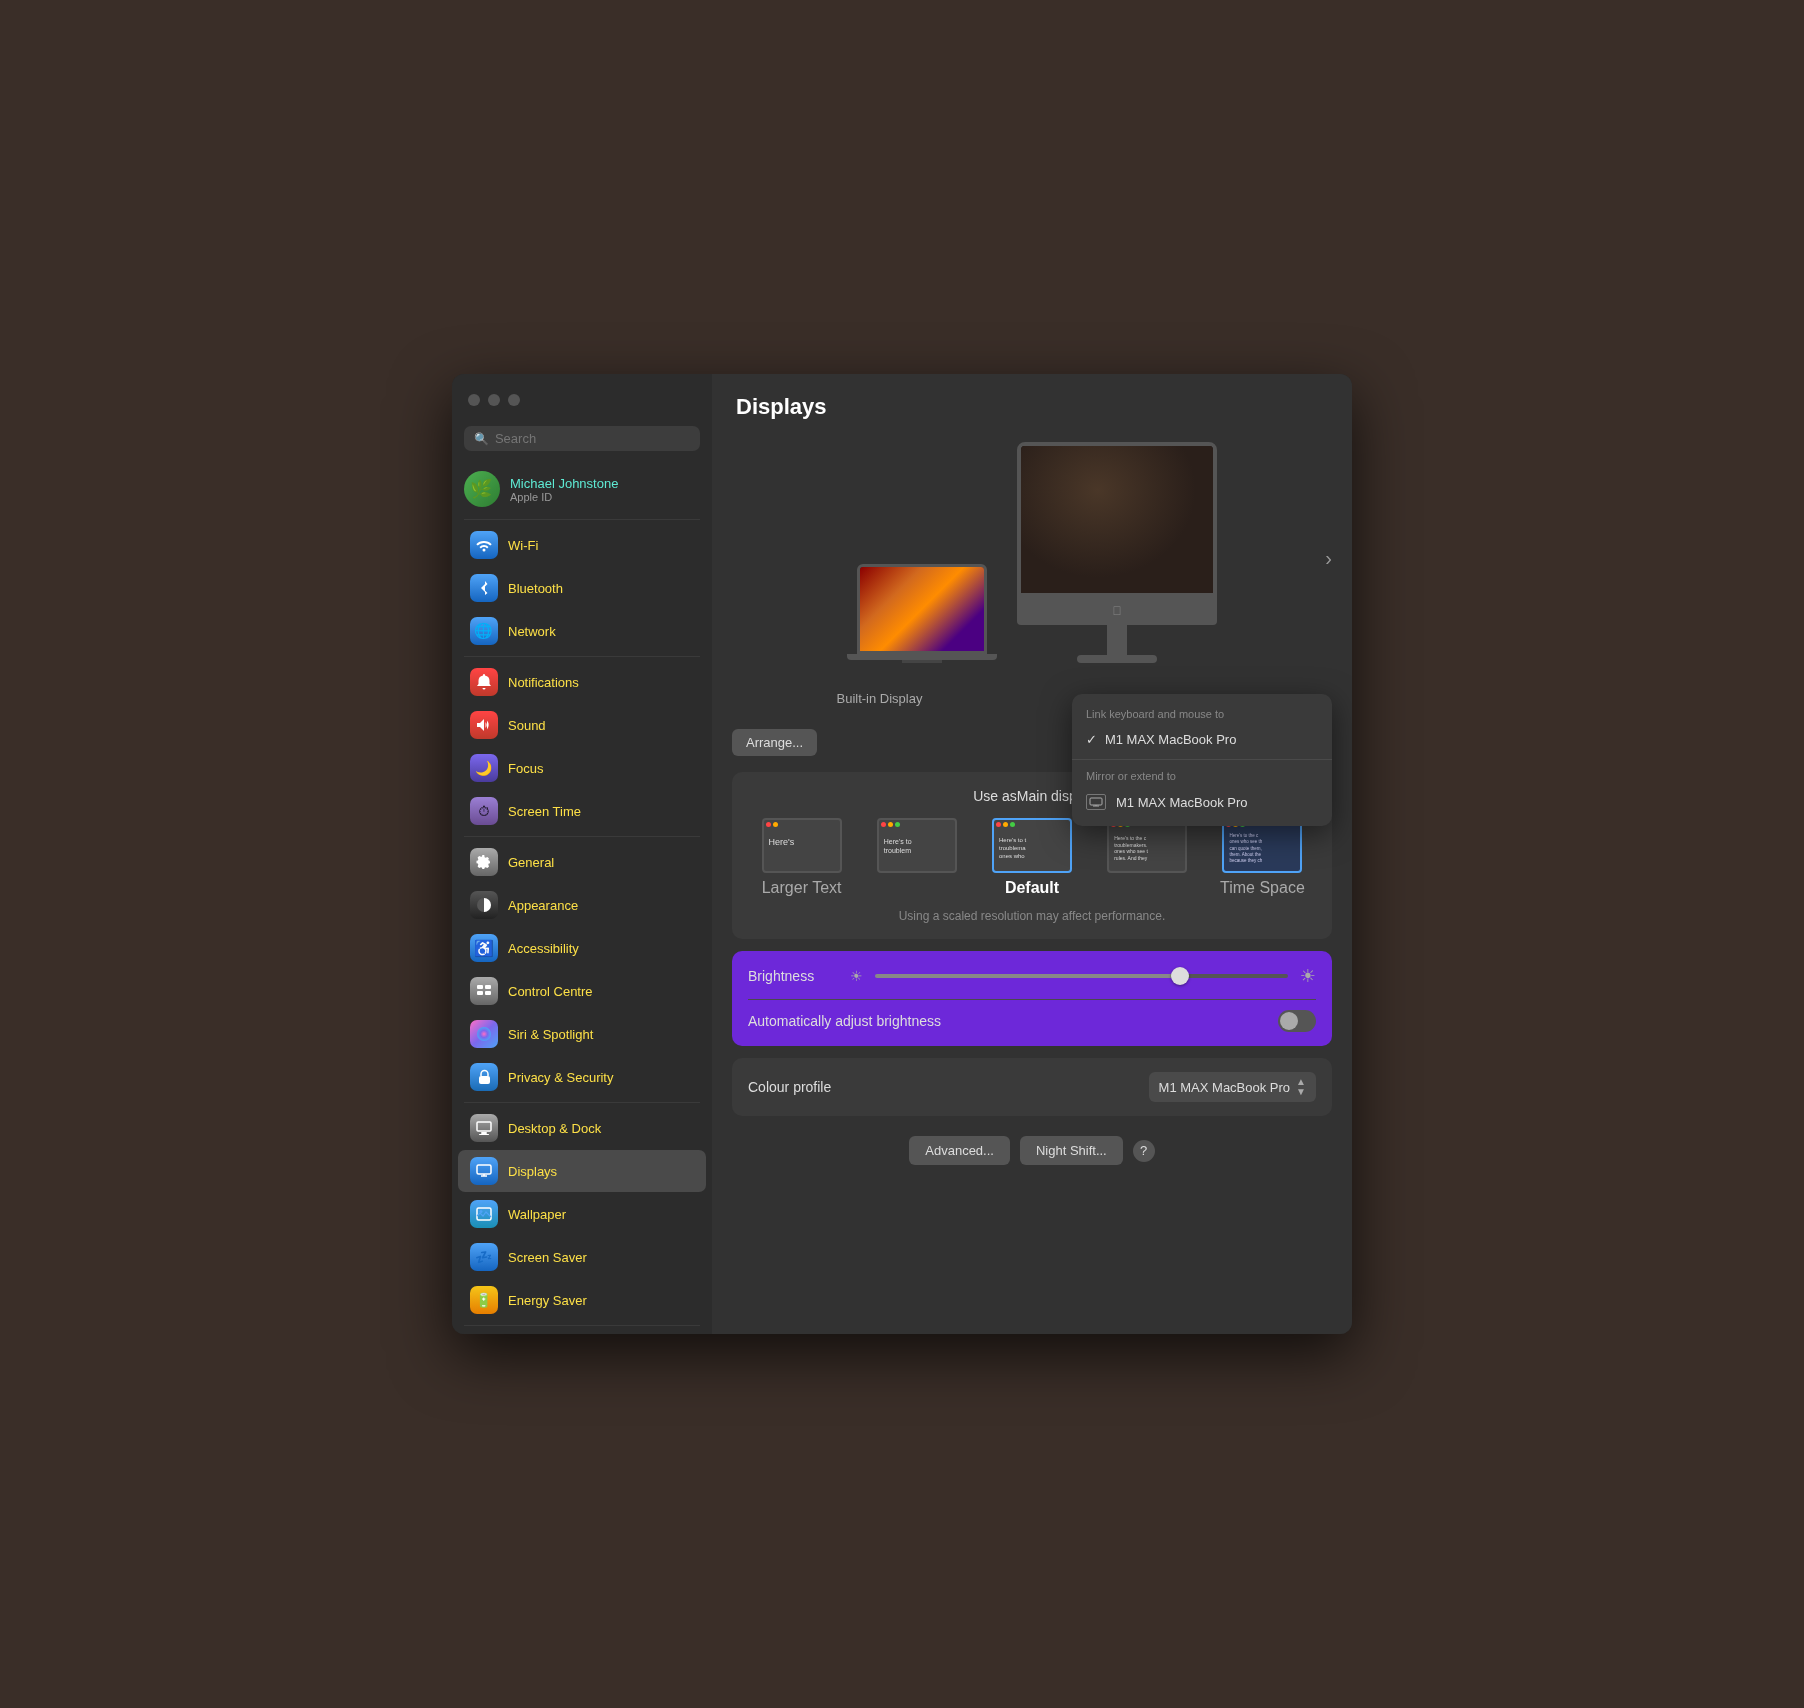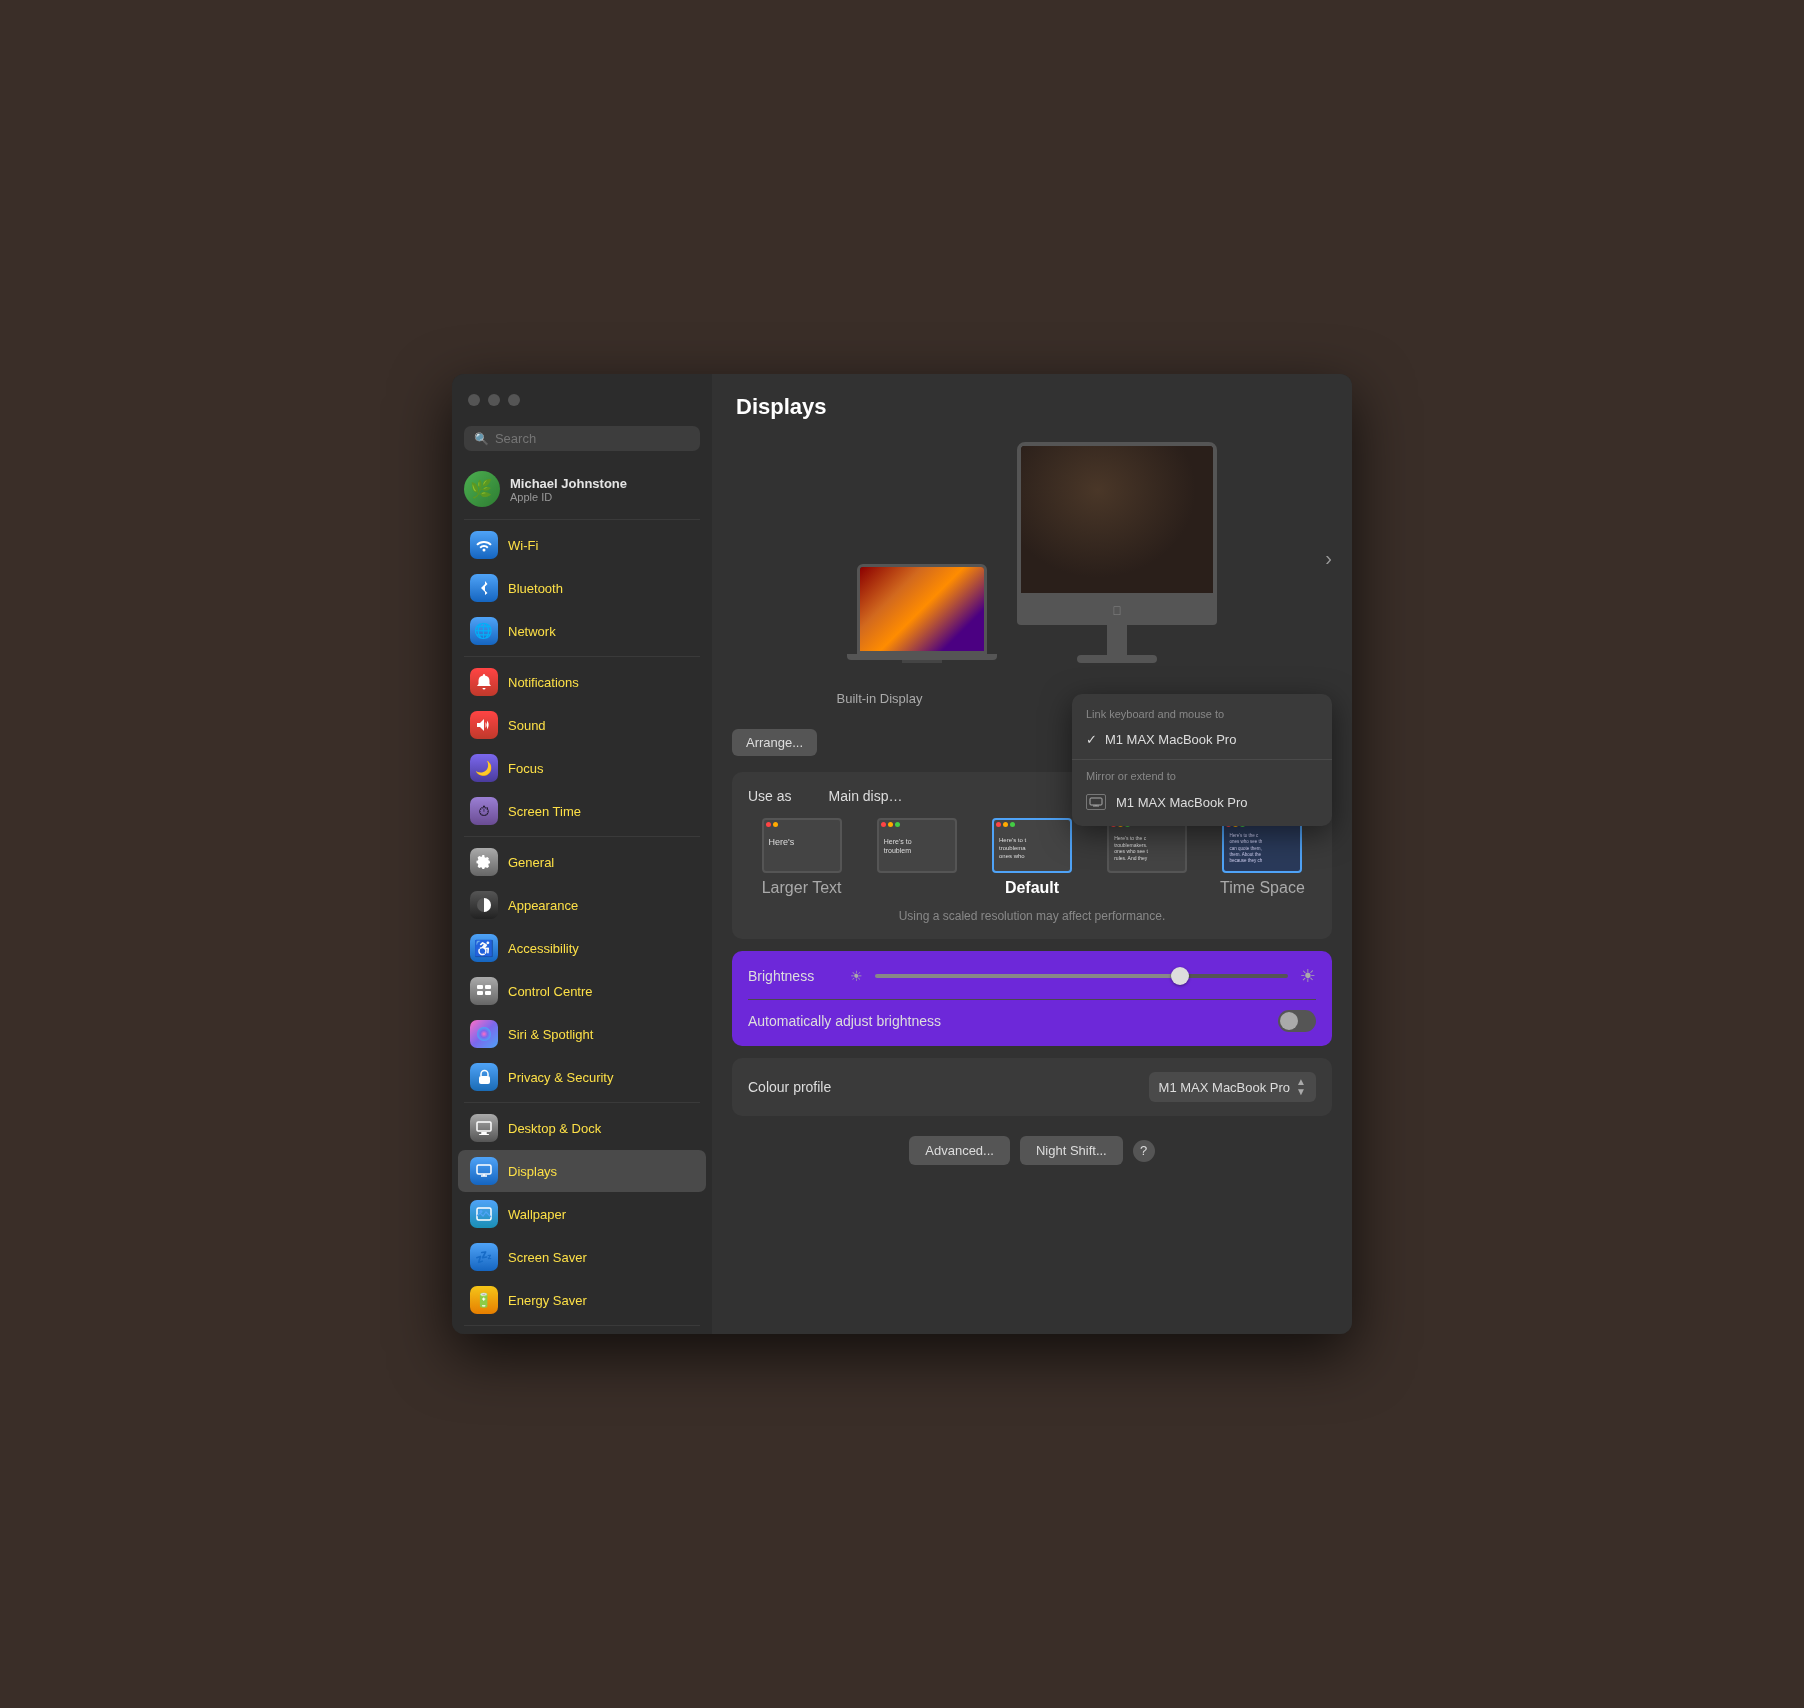--- a/index.html
+++ b/index.html
@@ -96,22 +96,22 @@
       overflow: hidden;
     }
 
     .profile-text {
       display: flex;
       flex-direction: column;
     }
 
     .profile-name {
       font-size: 13px;
-      font-weight: 700;
-      color: #e5e5e5;
+      font-weight: 400;
+      color: #5eead4;
     }
 
     .profile-subtitle {
       font-size: 11px;
       color: #999;
     }
 
     .sidebar-divider {
       height: 1px;
       background: #3a3a3a;
@@ -446,24 +446,23 @@
     .settings-section {
       background: #3a3a3a;
       border-radius: 10px;
       padding: 16px;
       margin-bottom: 12px;
     }
 
     
     .use-as-header {
       display: flex;
-      justify-content: flex-start;
+      justify-content: center;
       align-items: center;
       margin-bottom: 14px;
-      gap: 37px;
     }
 
     .use-as-label {
       font-size: 14px;
       color: #ddd;
     }
 
     .main-display-label {
       font-size: 14px;
       color: #ddd;

